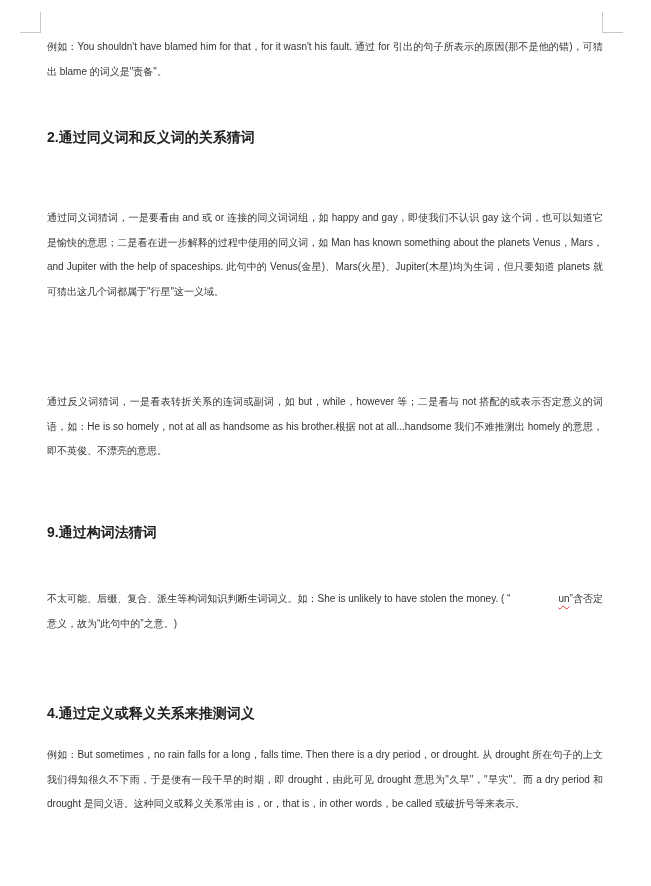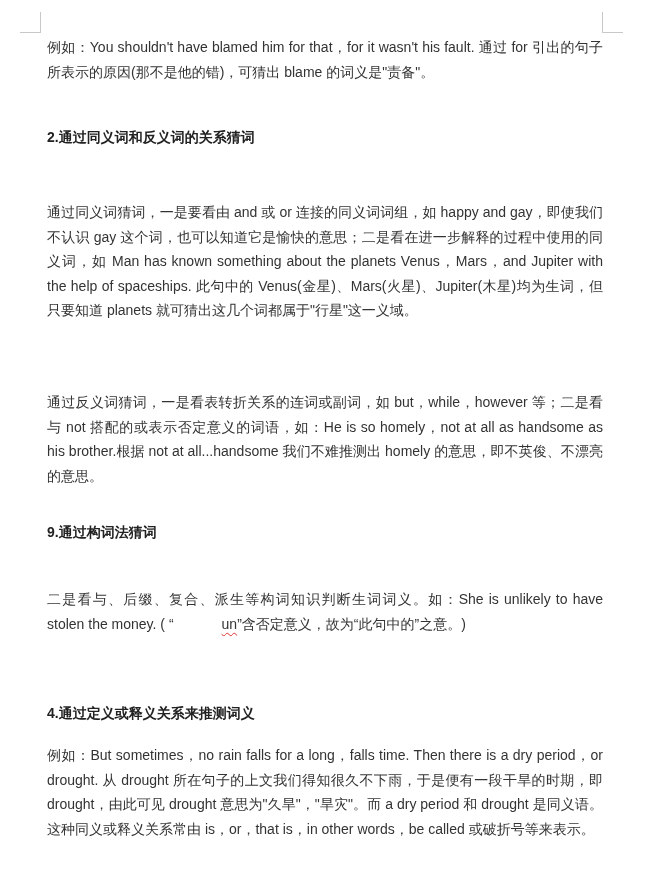--- a/index.html
+++ b/index.html
@@ -38,21 +38,21 @@
     .page {
       position: absolute;
       left: 47px;
       top: 0;
       width: 556px;
     }
     .para {
       position: absolute;
       left: 0;
       width: 556px;
-      font-size: 14px;
+      font-size: 10px;
       line-height: 24.5px;
       text-align: justify;
       text-justify: inter-character;
       color: #333333;
       margin: 0;
     }
     .heading {
       position: absolute;
       left: 0;
       font-size: 14px;
@@ -74,25 +74,25 @@
 
 <div class="corner corner-tl"></div>
 <div class="corner corner-tr"></div>
 
 <div class="page">
 
   <p class="para" style="top:35px;">例如：You shouldn't have blamed him for that，for it wasn't his fault.  通过 for 引出的句子所表示的原因(那不是他的错)，可猜出 blame 的词义是"责备"。</p>
 
   <h2 class="heading" style="top:127px;">2.通过同义词和反义词的关系猜词</h2>
 
-  <p class="para" style="top:200px;">通过同义词猜词，一是要看由 and 或 or 连接的同义词词组，如 happy and gay，即使我们不认识 gay 这个词，也可以知道它是愉快的意思；二是看在进一步解释的过程中使用的同义词，如 Man has known something about the planets Venus，Mars，and Jupiter with the help of spaceships.  此句中的 Venus(金星)、Mars(火星)、Jupiter(木星)均为生词，但只要知道 planets 就可猜出这几个词都属于"行星"这一义域。</p>
+  <p class="para" style="top:206px;">通过同义词猜词，一是要看由 and 或 or 连接的同义词词组，如 happy and gay，即使我们不认识 gay 这个词，也可以知道它是愉快的意思；二是看在进一步解释的过程中使用的同义词，如 Man has known something about the planets Venus，Mars，and Jupiter with the help of spaceships.  此句中的 Venus(金星)、Mars(火星)、Jupiter(木星)均为生词，但只要知道 planets 就可猜出这几个词都属于"行星"这一义域。</p>
 
   <p class="para" style="top:390px;">通过反义词猜词，一是看表转折关系的连词或副词，如 but，while，however 等；二是看与 not 搭配的或表示否定意义的词语，如：He is so homely，not at all as handsome as his brother.根据 not at all...handsome 我们不难推测出 homely 的意思，即不英俊、不漂亮的意思。</p>
 
   <h2 class="heading" style="top:522px;">9.通过构词法猜词</h2>
 
-  <p class="para" style="top:587px;"><span>二是看与、后缀、复合、派生等构词知识判断生词词义。如：She is unlikely to have stolen the money. ( “</span><span class="spell">un</span><span>”含否定意义，故为“此句中的”之意。)</span></p>
+  <p class="para" style="top:587px;"><span>不太可能、后缀、复合、派生等构词知识判断生词词义。如：She is unlikely to have stolen the money. ( “</span><span class="spell">un</span><span>”含否定意义，故为“此句中的”之意。)</span></p>
 
   <h2 class="heading" style="top:703px;">4.通过定义或释义关系来推测词义</h2>
 
   <p class="para" style="top:743px;">例如：But sometimes，no rain falls for a long，falls time. Then there is a dry period，or drought.  从 drought 所在句子的上文我们得知很久不下雨，于是便有一段干旱的时期，即 drought，由此可见 drought 意思为"久旱"，"旱灾"。而 a dry period 和 drought 是同义语。这种同义或释义关系常由 is，or，that is，in other words，be called 或破折号等来表示。</p>
 
 </div>
 
 </body></html>

